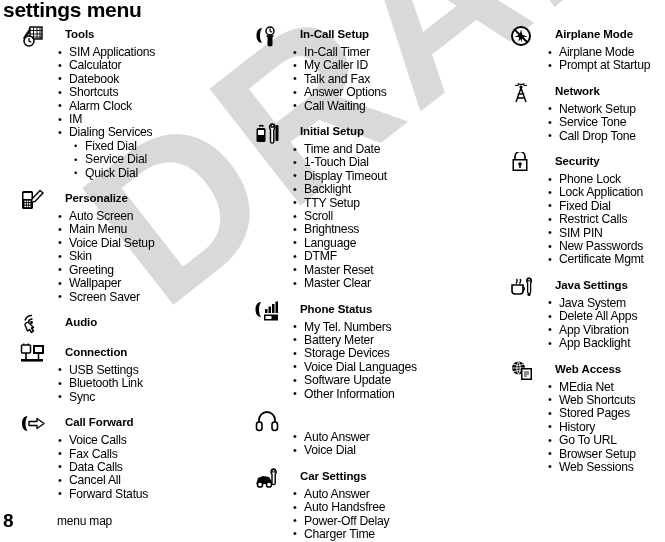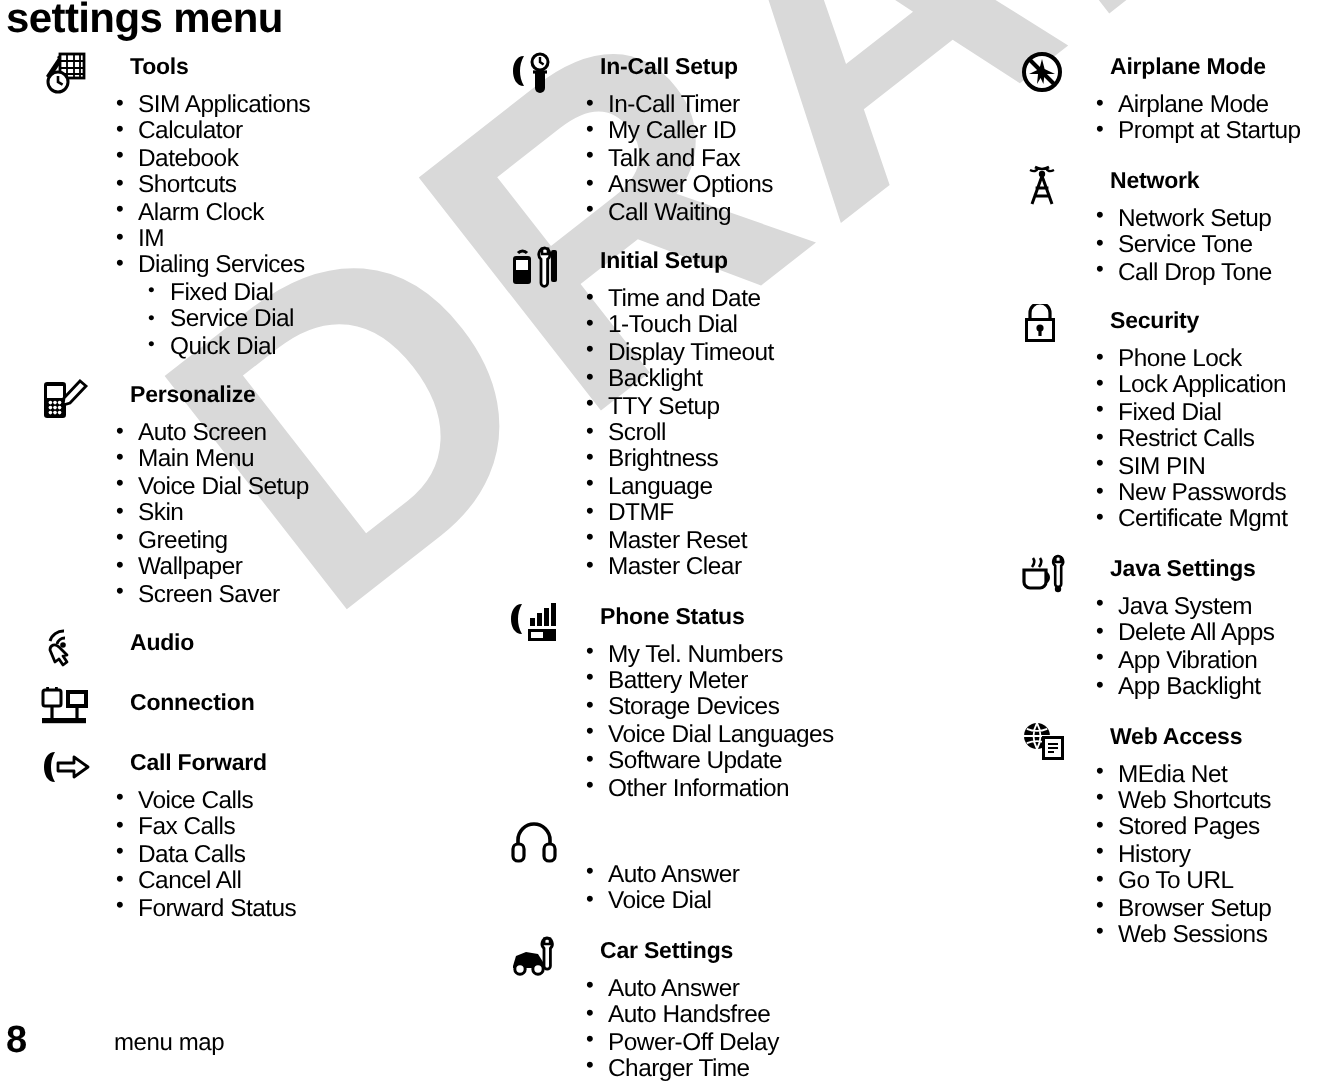--- a/index.html
+++ b/index.html
@@ -242,20 +242,25 @@
               <path d="M3.8 2 V0.5 M8.2 2 V0.5" stroke="#000" stroke-width="1.4"></path>
               <path d="M6 10 V16" stroke="#000" stroke-width="1.6"></path>
               <rect x="13" y="2" width="11" height="9" fill="#000"></rect>
               <rect x="15" y="4" width="7" height="5" fill="#fff"></rect>
               <path d="M18.5 11 V16" stroke="#000" stroke-width="1.6"></path>
               <rect x="1" y="16" width="22" height="2.6" fill="#000"></rect>
             </svg>
           </span>
           <span class="group-title">Connection</span>
         </div>
+        <ul class="items">
+          <li><span>USB Settings</span></li>
+          <li><span>Bluetooth Link</span></li>
+          <li><span>Sync</span></li>
+        </ul>
       </div>
       <div class="group">
         <div class="group-header">
           <span class="group-icon">
             <svg viewBox="0 0 26 22" width="26" height="22">
               <path d="M7.5 3 C3.5 3 2 7 2 10.5 C2 14 3.5 18 7.5 18 C6 15.5 5.5 13 5.5 10.5 C5.5 8 6 5.5 7.5 3 Z" fill="#000"></path>
               <path d="M9 8.5 L17 8.5 L17 5.5 L24 10.5 L17 15.5 L17 12.5 L9 12.5 Z" fill="#fff" stroke="#000" stroke-width="1.4" stroke-linejoin="round"></path>
             </svg>
           </span>
           <span class="group-title">Call Forward</span>

